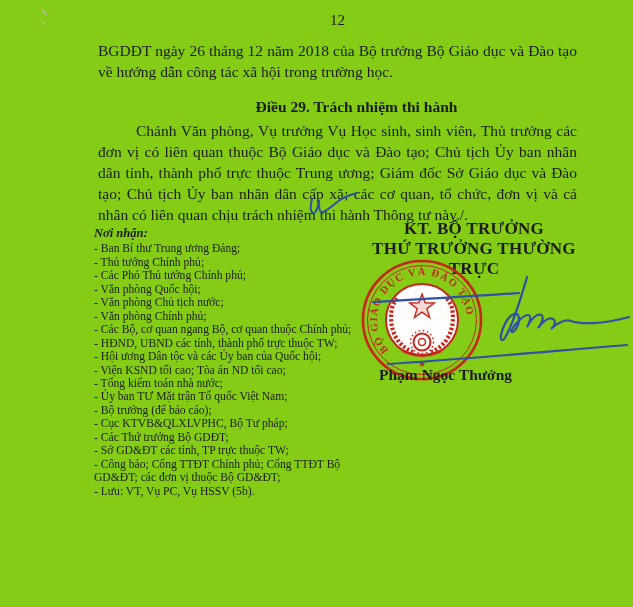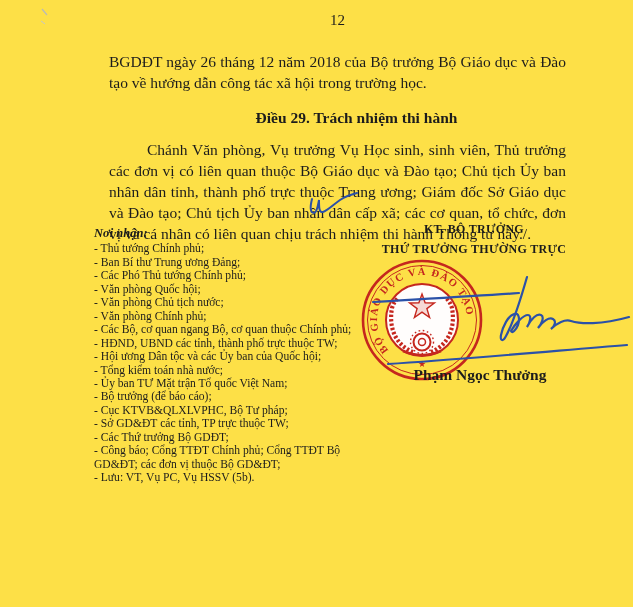--- a/index.html
+++ b/index.html
@@ -1,28 +1,28 @@
 <!DOCTYPE html>
 <html><head>
 <meta charset="utf-8">
 <style>
   html,body{margin:0;padding:0;background:#fff;}
   .page{
-    position:relative;width:633px;height:607px;background:#fde047;overflow:hidden;
+    position:relative;width:633px;height:607px;background:#84cc16;overflow:hidden;
     font-family:"Liberation Serif","DejaVu Serif",serif;color:#1c1c1c;
   }
   .pageno{position:absolute;top:12px;left:97px;width:481px;text-align:center;font-size:15px;}
   .content{position:absolute;top:40px;left:97px;width:481px;font-size:15.5px;line-height:20.8px;text-align:justify;}
-  .content p{margin:12px;}
+  .content p{margin:1px;}
   .content .heading{margin-top:14px;font-weight:bold;text-indent:38px;text-align:center;}
   .content .p2{margin-top:4px;text-indent:38px;}
   .recipients{position:absolute;top:227px;left:94px;font-size:11.6px;line-height:13.45px;white-space:nowrap;}
   .recipients .hdr{font-weight:bold;font-style:italic;font-size:12.5px;margin-bottom:2px;}
-  .sign-head{position:absolute;top:219px;left:350px;width:248px;text-align:center;font-weight:bold;font-size:12px;line-height:20px;letter-spacing:.3px;}
-  .signer-name{position:absolute;top:366px;left:379px;width:202px;text-align:center;font-weight:bold;font-size:15.5px;}
+  .sign-head{position:absolute;top:219px;left:350px;width:248px;text-align:center;font-weight:bold;font-size:17px;line-height:20px;letter-spacing:.3px;}
+  .signer-name{position:absolute;top:366px;left:379px;width:202px;font-weight:bold;font-size:15.5px;}
   .seal{position:absolute;left:357px;top:255px;}
   .signature{position:absolute;left:353px;top:246px;z-index:3;}
   .initial{position:absolute;left:303px;top:186px;z-index:3;}
   .artifact{position:absolute;left:36px;top:6px;}
   svg{display:block;}
 </style>
 </head>
 <body>
 
 <div class="page">
@@ -39,35 +39,36 @@
     <p class="heading">Điều 29. Trách nhiệm thi hành</p>
     <p class="p2">Chánh Văn phòng, Vụ trưởng Vụ Học sinh, sinh viên, Thủ trưởng các đơn vị có liên quan thuộc Bộ Giáo dục và Đào tạo; Chủ tịch Ủy ban nhân dân tỉnh, thành phố trực thuộc Trung ương; Giám đốc Sở Giáo dục và Đào tạo; Chủ tịch Ủy ban nhân dân cấp xã; các cơ quan, tổ chức, đơn vị và cá nhân có liên quan chịu trách nhiệm thi hành Thông tư này./.</p>
   </div>
 
   <svg class="initial" width="58" height="34" viewBox="0 0 58 34">
     <path d="M9,13 C7,21 7,27 11,27 C14,27 15,19 16,14 C16,21 16,27 20,26 C24,25 30,19 37,14 C43,10 50,8 54,7" stroke="#2b51a8" stroke-width="2" fill="none" stroke-linecap="round"></path>
   </svg>
 
   <div class="recipients">
     <div class="hdr">Nơi nhận:</div>
+    <div>- Ban Bí thư Trung ương Đảng;</div>
     <div>- Thủ tướng Chính phủ;</div>
-    <div>- Ban Bí thư Trung ương Đảng;</div>
     <div>- Các Phó Thủ tướng Chính phủ;</div>
     <div>- Văn phòng Quốc hội;</div>
     <div>- Văn phòng Chủ tịch nước;</div>
     <div>- Văn phòng Chính phủ;</div>
     <div>- Các Bộ, cơ quan ngang Bộ, cơ quan thuộc Chính phủ;</div>
     <div>- HĐND, UBND các tỉnh, thành phố trực thuộc TW;</div>
     <div>- Hội ương Dân tộc và các Ủy ban của Quốc hội;</div>
+    <div>- Viện KSND tối cao; Tòa án ND tối cao;</div>
     <div>- Tổng kiểm toán nhà nước;</div>
     <div>- Ủy ban TƯ Mặt trận Tổ quốc Việt Nam;</div>
     <div>- Bộ trưởng (để báo cáo);</div>
     <div>- Cục KTVB&amp;QLXLVPHC, Bộ Tư pháp;</div>
+    <div>- Các Thứ trưởng Bộ GDĐT;</div>
     <div>- Sở GD&amp;ĐT các tỉnh, TP trực thuộc TW;</div>
-    <div>- Các Thứ trưởng Bộ GDĐT;</div>
     <div>- Công báo; Cổng TTĐT Chính phủ; Cổng TTĐT Bộ</div>
     <div>GD&amp;ĐT; các đơn vị thuộc Bộ GD&amp;ĐT;</div>
     <div>- Lưu: VT, Vụ PC, Vụ HSSV (5b).</div>
   </div>
 
   <div class="sign-head">
     <div>KT. BỘ TRƯỞNG</div>
     <div>THỨ TRƯỞNG THƯỜNG TRỰC</div>
   </div>
 

